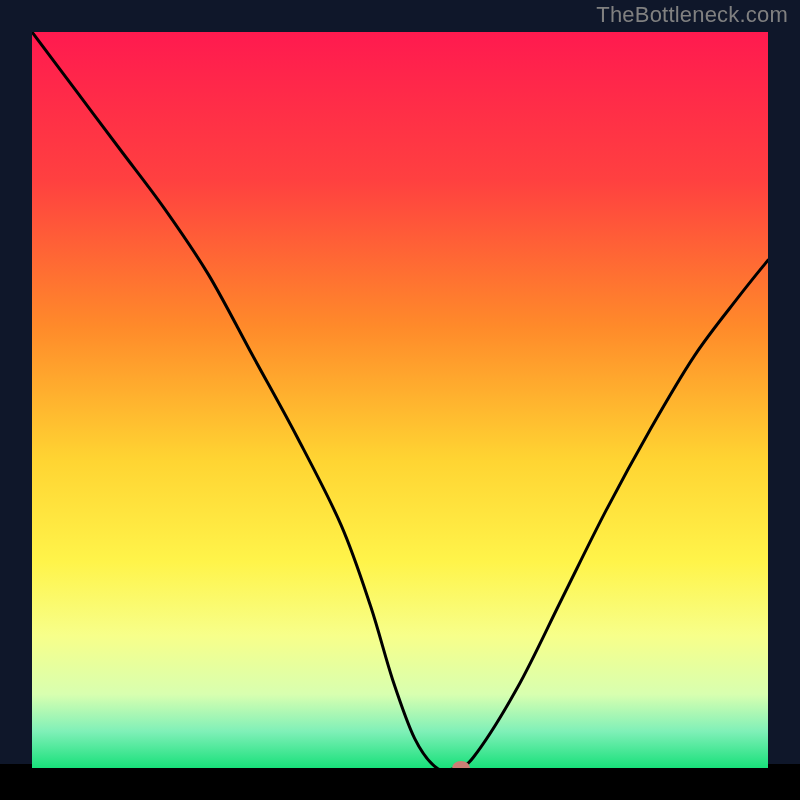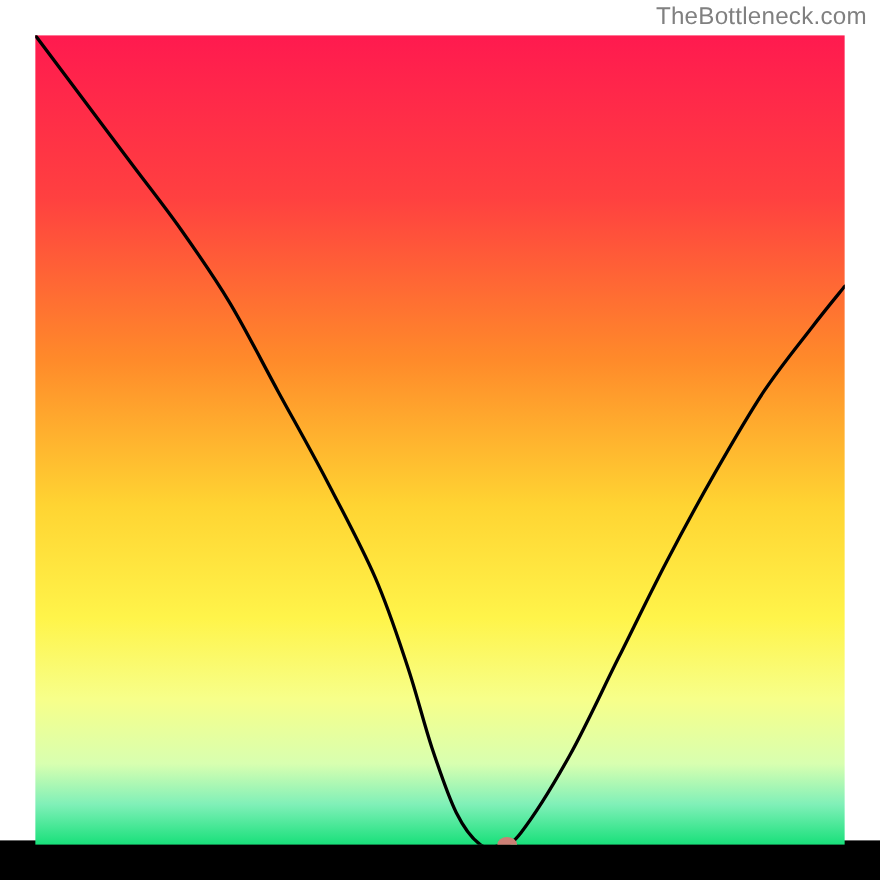--- a/index.html
+++ b/index.html
@@ -10,21 +10,21 @@
     background: #000;
     overflow: hidden;
     font-family: Arial, Helvetica, sans-serif;
   }
   .frame {
     position: absolute;
     left: 0;
     top: 0;
     width: 800px;
     height: 764px;
-    background: #ffffff;
+    background: #0f172a;
   }
   .watermark {
     position: absolute;
     top: 2px;
     right: 12px;
     color: #808080;
     font-size: 22px;
     font-weight: 500;
     letter-spacing: 0.2px;
     z-index: 10;

